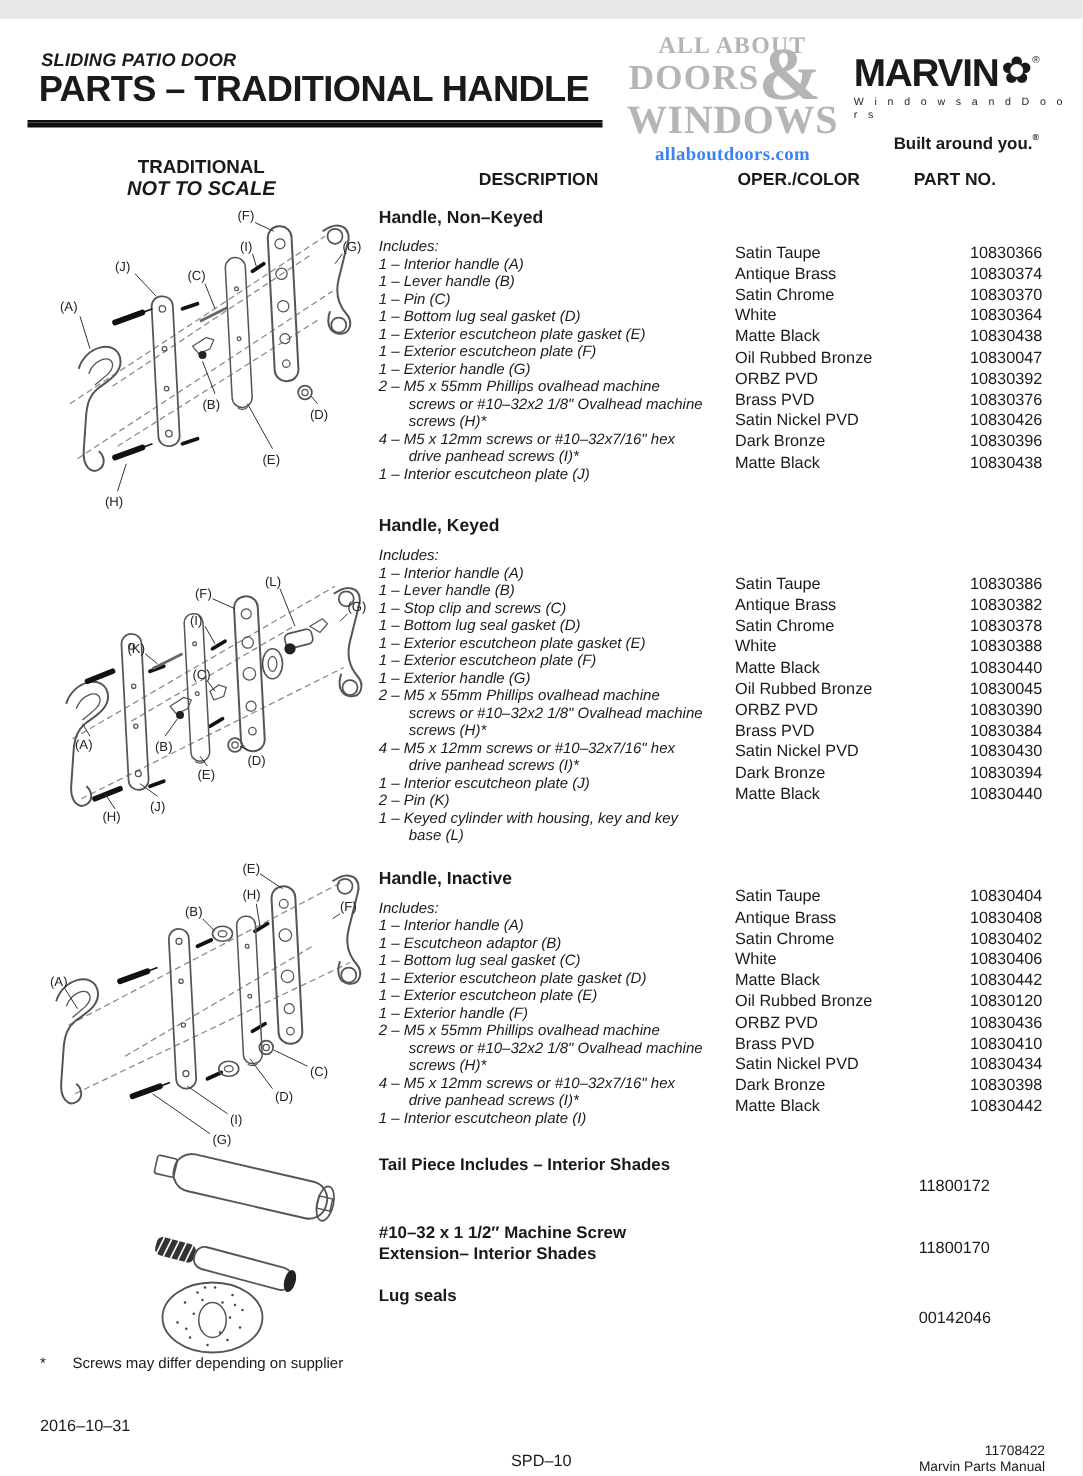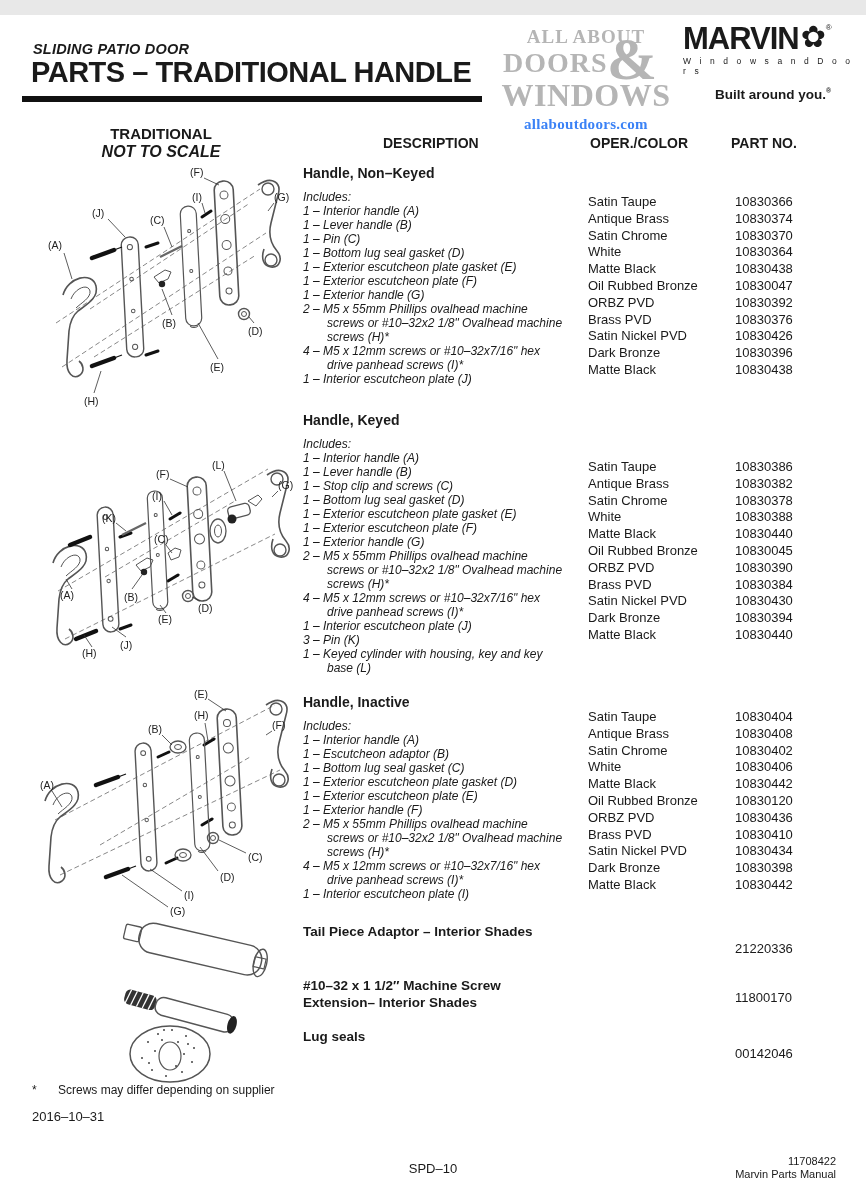--- a/index.html
+++ b/index.html
@@ -19,21 +19,21 @@
   
   .watermark { left:497px; top:12px; width:178px; text-align:center; color:#b5b5b5;
                font-family:"Liberation Serif", serif; font-weight:bold; line-height:1; }
   .wm-1 { font-size:19px; letter-spacing:1px; margin-bottom:3px; }
   .wm-2 { font-size:28px; letter-spacing:1px; text-align:left; padding-left:6px; }
   .wm-3 { font-size:32px; letter-spacing:.5px; margin-top:2px; }
   .wm-amp { position:absolute; left:110px; top:2px; font-size:60px; color:#b5b5b5; }
   .wm-url { font-size:15px; margin-top:6px; color:#3b82f6; letter-spacing:.3px; }
 
   
-  .brand { left:683px; top:8px; width:180px; }
+  .brand { left:683px; top:28px; width:180px; }
   .brand-row { display:flex; align-items:flex-start; }
   .brand-name { font-size:31px; font-weight:900; letter-spacing:-1px; line-height:1; }
   .brand-flower { font-size:30px; line-height:28px; margin-left:2px; }
   .brand-reg { font-size:8px; vertical-align:top; }
   .brand-sub { font-size:8.5px; letter-spacing:3.1px; color:#222; margin-top:2px; }
   .brand-tagline { font-size:13.5px; font-weight:bold; margin-top:11px; text-align:center; }
   .tag-reg { font-size:7px; vertical-align:top; }
 
   
   .col-illustration { left:95px; top:110px; width:132px; text-align:center; font-size:15px; font-weight:bold; }
@@ -44,31 +44,31 @@
   .col-partno { left:731px; top:120px;text-align:center; }
 
   
   .desc-block { left:303px; width:260px; }
   .sec-title { font-size:14px; font-weight:bold; line-height:16px; }
   .includes { font-size:12px; font-style:italic; line-height:14px; margin-top:9px; }
   .item { font-size:12px; font-style:italic; line-height:14px; padding-left:24px; text-indent:-24px; }
 
   
   .finish-block { left:588px; width:250px; font-size:13px; line-height:16.8px; }
-  .finish-row { display:flex; }
+  .finish-row { display:flex;gap:41px; }
   .finish-color { width:147px; }
 
   
   .extra-title { left:303px; width:270px; font-size:13.5px; font-weight:bold; line-height:17px; }
   .extra-part { left:735px; font-size:13px; }
 
   .footnote { left:32px; top:1068px; font-size:12px; }
   .footnote .fn-marker { display:inline-block; width:26px; }
 
-  .footer-date { left:32px; top:1094px; font-size:13px; }
+  .footer-date { left:32px; top:1118px; font-size:13px; }
   .footer-page { left:0; top:1146px; width:866px; text-align:center; font-size:13px; }
   .footer-doc { left:600px; top:1140px; width:236px; text-align:right; font-size:11px; line-height:13px; }
 
   svg text { font-family:"Liberation Sans", sans-serif; font-size:10.5px; fill:#222; }
   svg { overflow:visible; }
   .lead { stroke:#333; stroke-width:.8; }
   .dash { stroke:#888; stroke-width:1; stroke-dasharray:5 3; fill:none; }
   .part-line { stroke:#555; fill:none; }
 </style>
 </head>
@@ -481,21 +481,21 @@
     <div class="item">1 – Interior handle (A)</div>
         <div class="item">1 – Lever handle (B)</div>
         <div class="item">1 – Stop clip and screws (C)</div>
         <div class="item">1 – Bottom lug seal gasket (D)</div>
         <div class="item">1 – Exterior escutcheon plate gasket (E)</div>
         <div class="item">1 – Exterior escutcheon plate (F)</div>
         <div class="item">1 – Exterior handle (G)</div>
         <div class="item">2 – M5 x 55mm Phillips ovalhead machine screws or #10–32x2 1/8" Ovalhead machine screws (H)*</div>
         <div class="item">4 – M5 x 12mm screws or #10–32x7/16" hex drive panhead screws (I)*</div>
         <div class="item">1 – Interior escutcheon plate (J)</div>
-        <div class="item">3 – Pin (K)</div>
+        <div class="item">2 – Pin (K)</div>
         <div class="item">1 – Keyed cylinder with housing, key and key base (L)</div>
       </div>
   </div>
   <div class="abs finish-block" style="top:444px;">
 
       <div class="finish-row">
         <div class="finish-color">Satin Taupe</div>
         <div class="finish-part">10830386</div>
       </div>
 
@@ -617,22 +617,22 @@
         <div class="finish-color">Dark Bronze</div>
         <div class="finish-part">10830398</div>
       </div>
 
       <div class="finish-row">
         <div class="finish-color">Matte Black</div>
         <div class="finish-part">10830442</div>
       </div>
     </div>
 
-  <div class="abs extra-title" style="top:908px;">Tail Piece Adaptor – Interior Shades</div>
-  <div class="abs extra-part" style="top:926px;">21220336</div>
+  <div class="abs extra-title" style="top:908px;">Tail Piece Includes – Interior Shades</div>
+  <div class="abs extra-part" style="top:926px;">11800172</div>
 
   <div class="abs extra-title" style="top:962px;">
     <div>#10–32 x 1 1/2″ Machine Screw</div>
     <div>Extension– Interior Shades</div>
   </div>
   <div class="abs extra-part" style="top:975px;">11800170</div>
 
   <div class="abs extra-title" style="top:1013px;">Lug seals</div>
   <div class="abs extra-part" style="top:1031px;">00142046</div>
 

